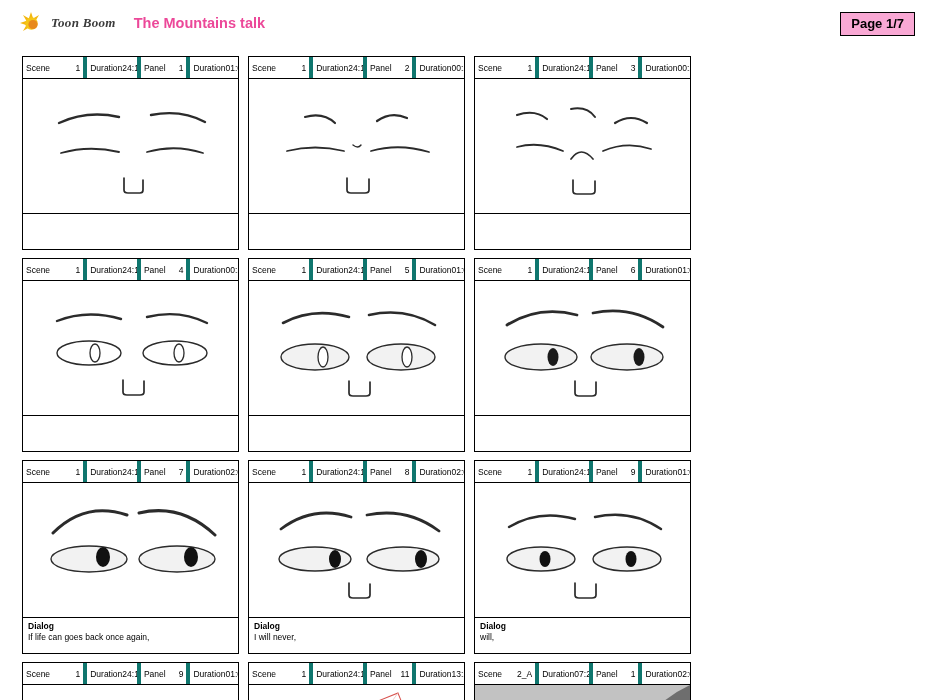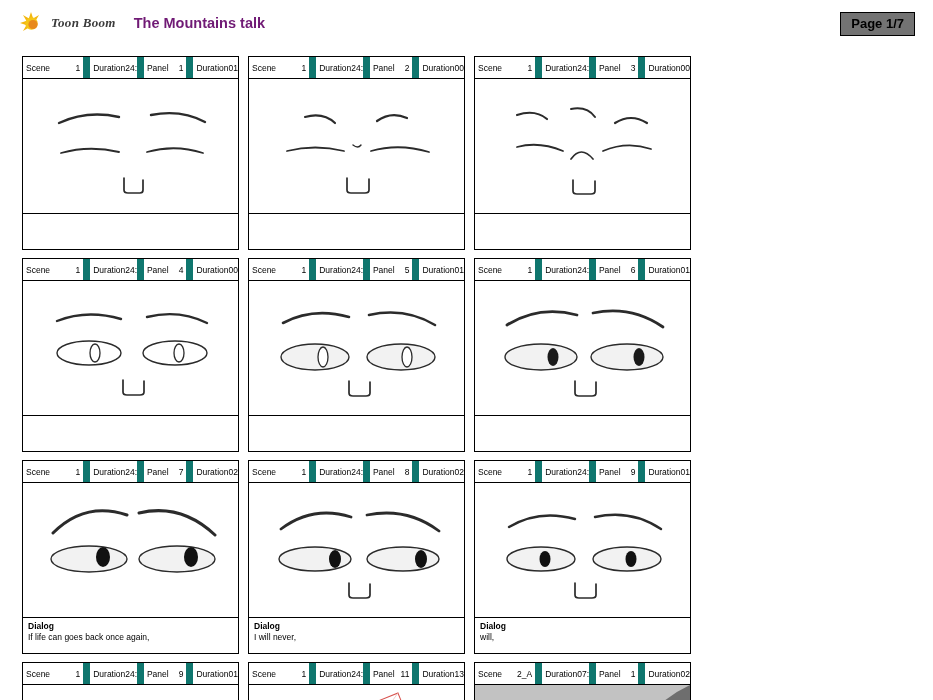--- a/index.html
+++ b/index.html
@@ -46,31 +46,31 @@
     font-style: italic;
     font-weight: bold;
     font-size: 13px;
     letter-spacing: 0.3px;
     color: #3b3b3b;
   }
   .doc-title {
     font-size: 14.5px;
     font-weight: bold;
     margin-left: 18px;
-    color: #701a75;
+    color: #ec4899;
   }
   .page-box {
     position: absolute;
     right: 18px;
     top: 12px;
     border: 1px solid #000;
     padding: 4px 10px 5px 10px;
     font-size: 13px;
     font-weight: bold;
-    background: #737373;
+    background: #f9a8d4;
     line-height: 1;
   }
   
   .grid {
     position: absolute;
     left: 22px;
     top: 56px;
     width: 889px;
     display: flex;
     flex-wrap: wrap;
@@ -93,21 +93,21 @@
   .meta .fld {
     display: flex;
     align-items: center;
     justify-content: space-between;
     padding: 0 3px;
     box-sizing: border-box;
     height: 100%;
     overflow: hidden;
     white-space: nowrap;
   }
-  .meta .fld + .fld { border-left: 7px solid #0f766e; }
+  .meta .fld + .fld { border-left: 4px solid #0f766e; }
   .meta .w-scene { width: 28%; }
   .meta .w-dur   { width: 25%; }
   .meta .w-panel { width: 23%; }
   .meta .w-dur2  { width: 24%; }
   .meta .k { color: #000; }
   .meta .v { color: #000; }
   
   .panel {
     border: 1px solid #000;
     height: 136px;

